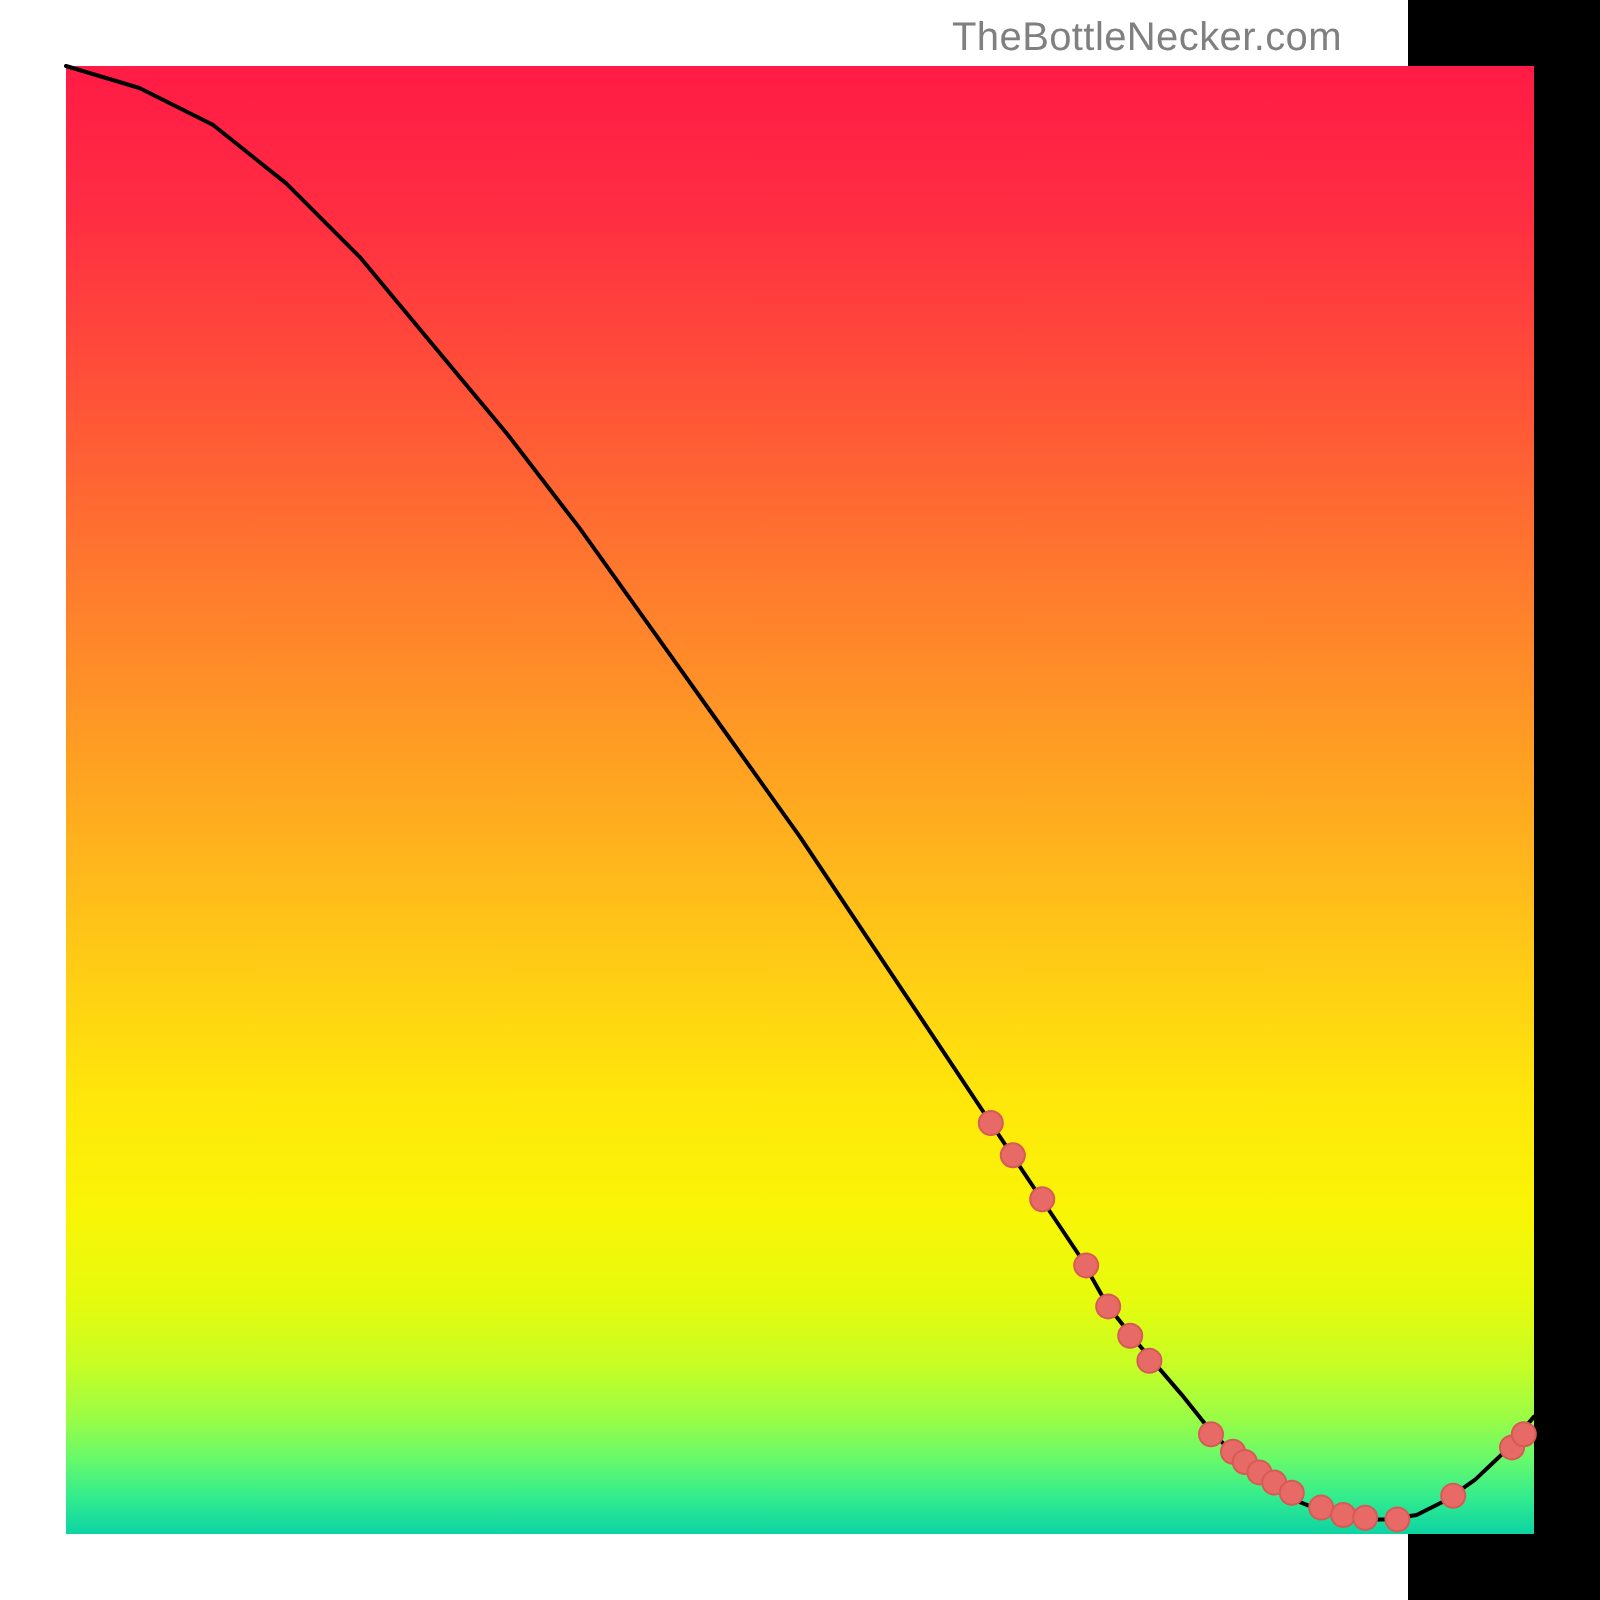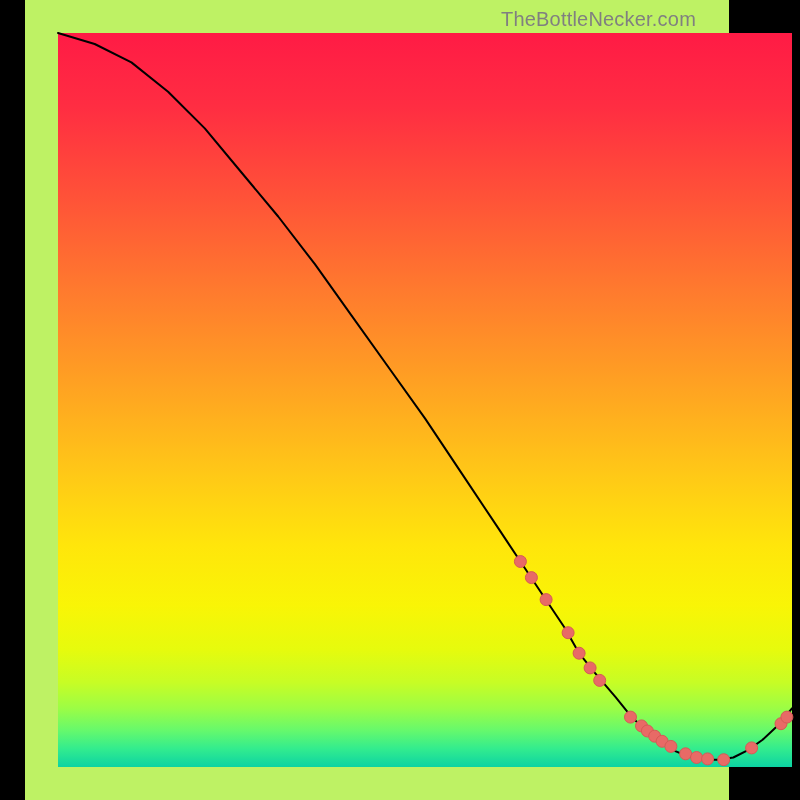--- a/index.html
+++ b/index.html
@@ -8,22 +8,21 @@
     width: 800px;
     height: 800px;
     background: #000;
     overflow: hidden;
     font-family: Arial, Helvetica, sans-serif;
   }
   .stage {
     position: relative;
     width: 704px;
     height: 800px;
-    background: #bef264;
-    margin-left: 25px;
+    background: #ffffff;
   }
   .plot {
     position: absolute;
     left: 33px;
     top: 33px;
     width: 734px;
     height: 734px;
   }
   .watermark {
     position: absolute;

